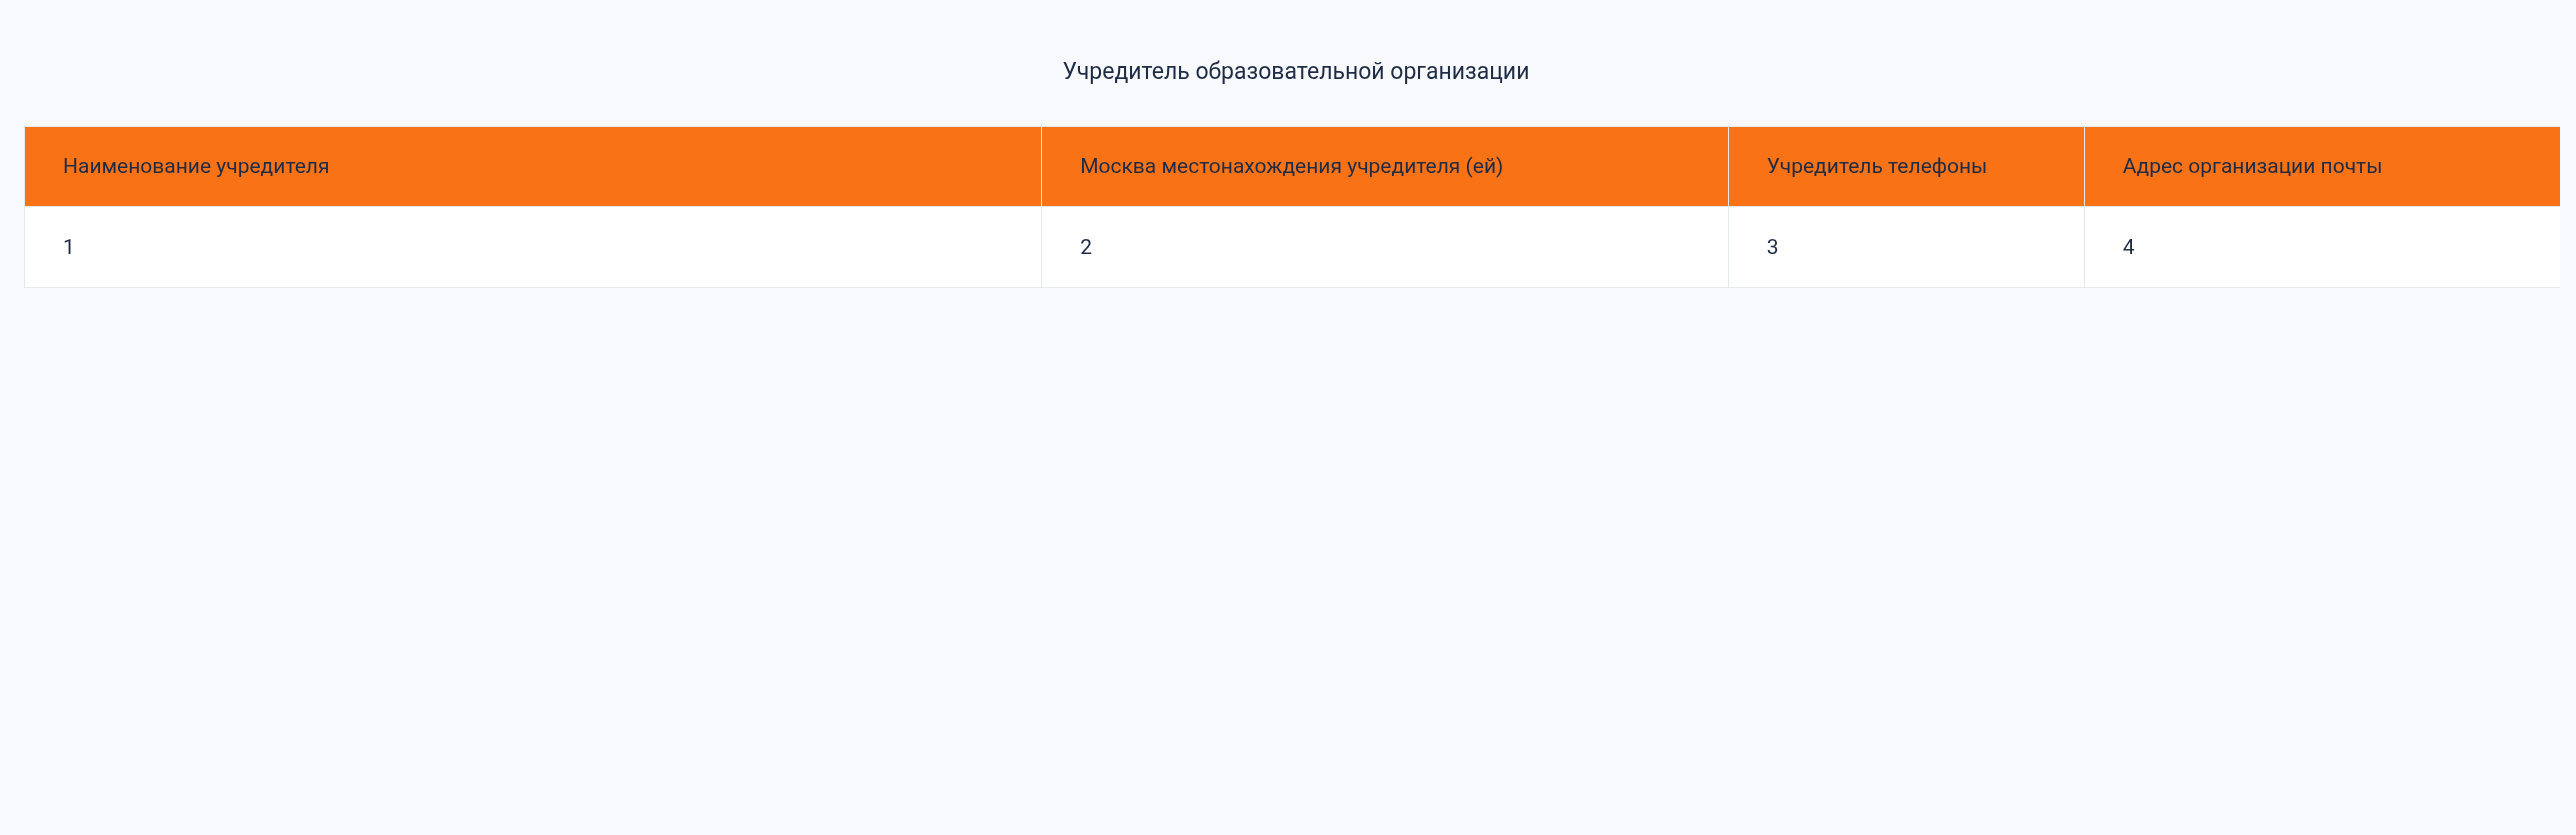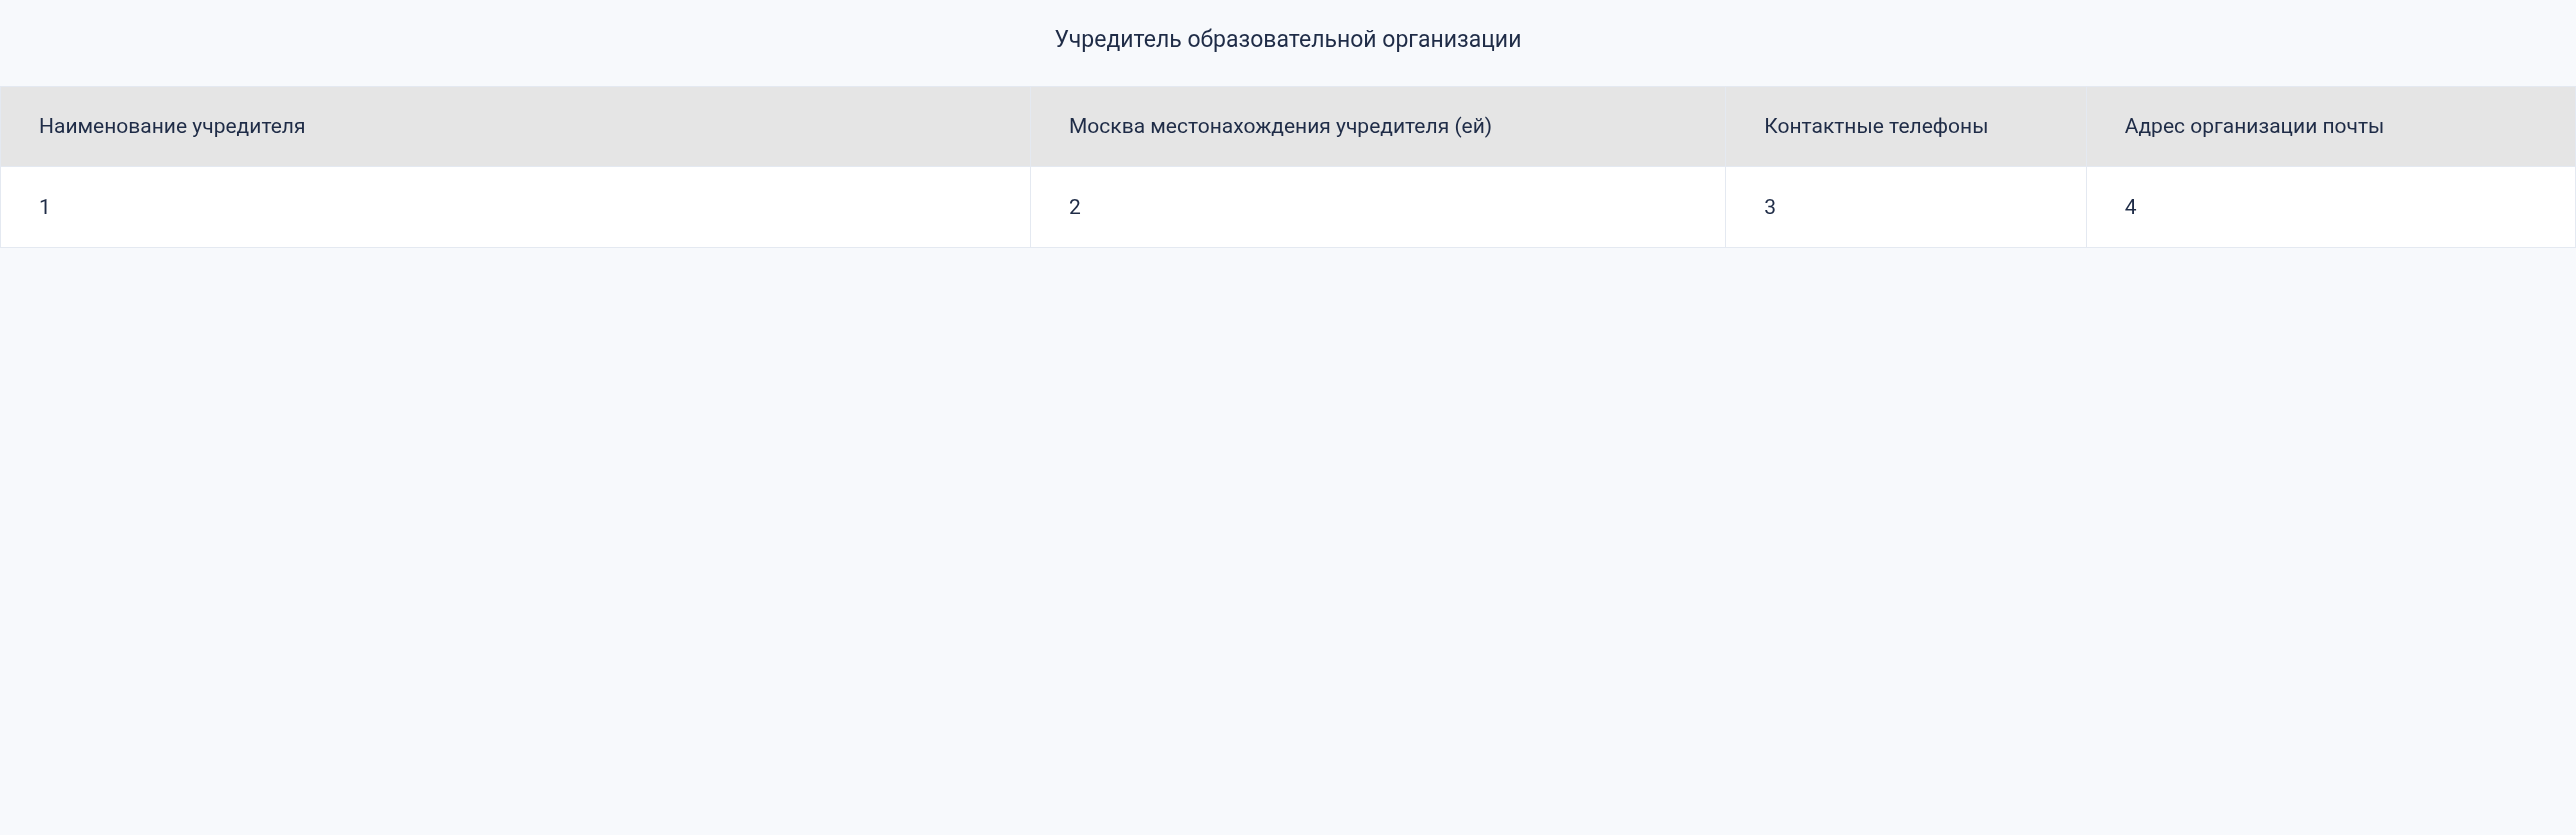--- a/index.html
+++ b/index.html
@@ -1,16 +1,16 @@
 <!DOCTYPE html>
 <html style="font-size:13px"><head>
   <meta charset="utf-8">
   <style>
     * {
-      margin: 0;
+      margin: 8px;
       padding: 0;
       box-sizing: border-box;
     }
     body {
       font-family: -apple-system, BlinkMacSystemFont, "Segoe UI", Roboto, "Helvetica Neue", Arial, sans-serif;
       background: #f7f9fc;
       color: #1f2c47;
       font-size: 21px;
       line-height: 1.45;
     }
@@ -30,21 +30,21 @@
     }
     th, td {
       text-align: left;
       vertical-align: middle;
       padding: 24.6px 38px;
       border: 0.8px solid #e4e9f1;
       font-weight: 400;
       word-wrap: break-word;
     }
     thead th {
-      background: #e5e5e5;
+      background: #f97316;
       color: #1f2c47;
     }
     tbody tr.num-row td {
       background: #ffffff;
     }
     tbody tr.data-row td {
       background: #f7f9fc;
     }
     .col-name   { width: 40%; }
     .col-addr   { width: 27%; }
@@ -59,21 +59,21 @@
   <colgroup>
     <col class="col-name">
     <col class="col-addr">
     <col class="col-phone">
     <col class="col-email">
   </colgroup>
   <thead>
     <tr>
       <th>Наименование учредителя</th>
       <th>Москва местонахождения учредителя (ей)</th>
-      <th>Контактные телефоны</th>
+      <th>Учредитель телефоны</th>
       <th>Адрес организации почты</th>
     </tr>
   </thead>
   <tbody>
     <tr class="num-row">
       <td>1</td>
       <td>2</td>
       <td>3</td>
       <td>4</td>
     </tr>

